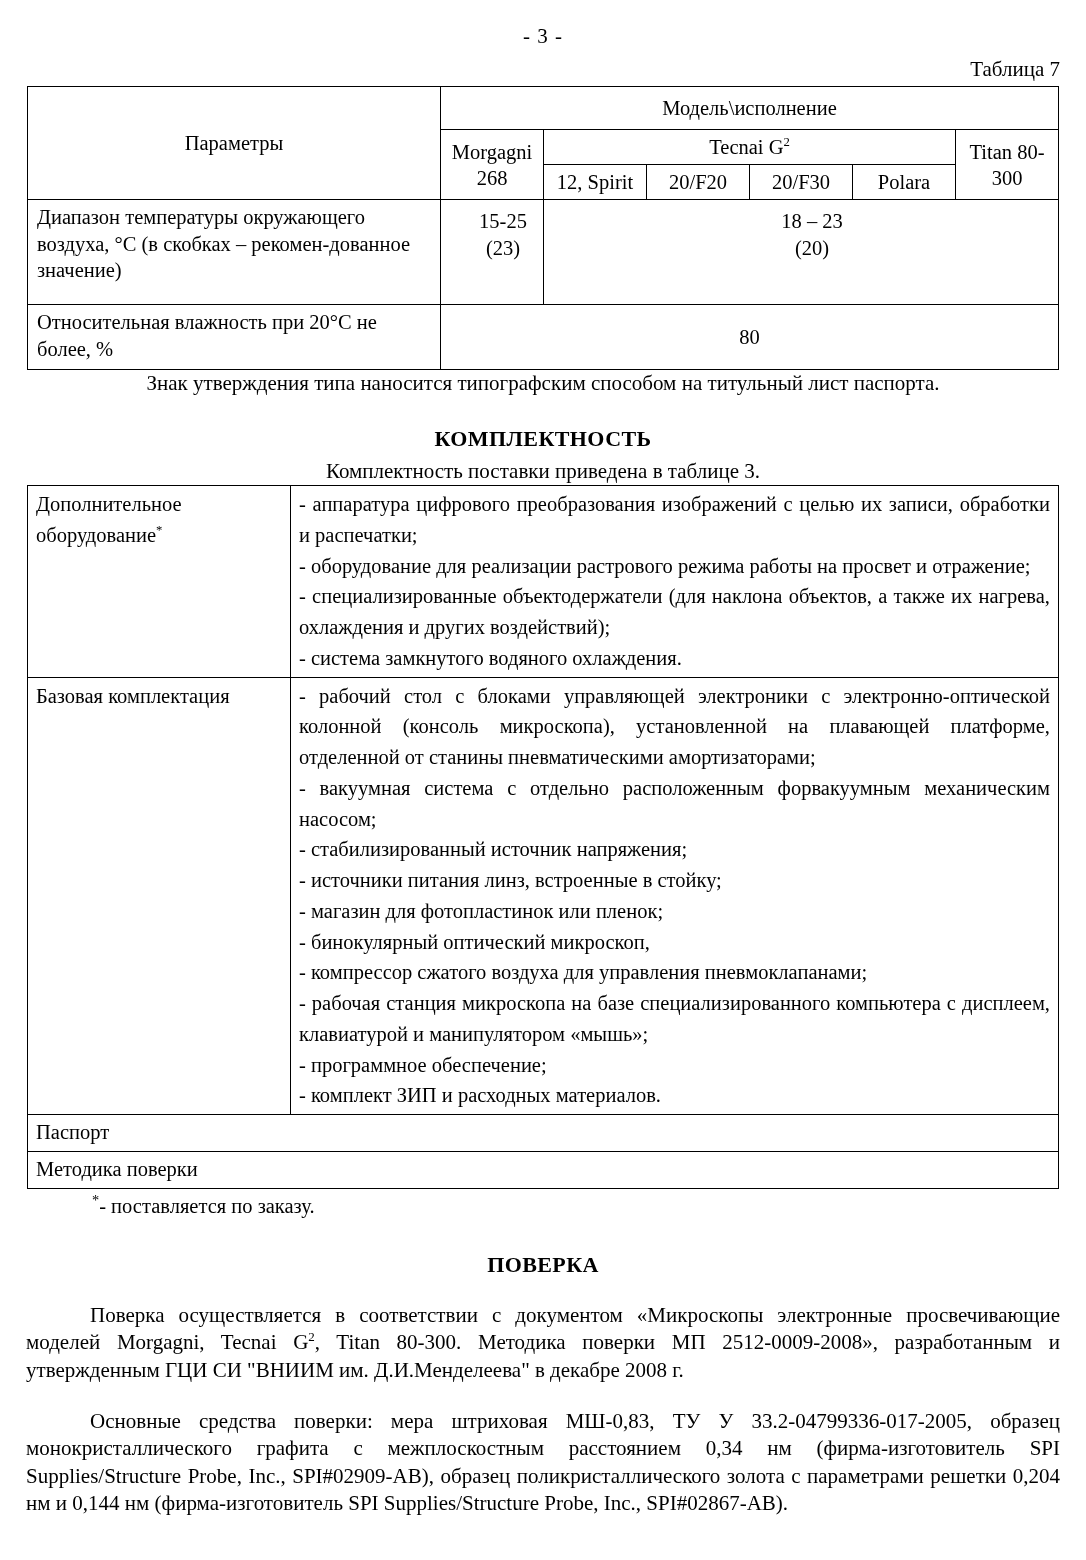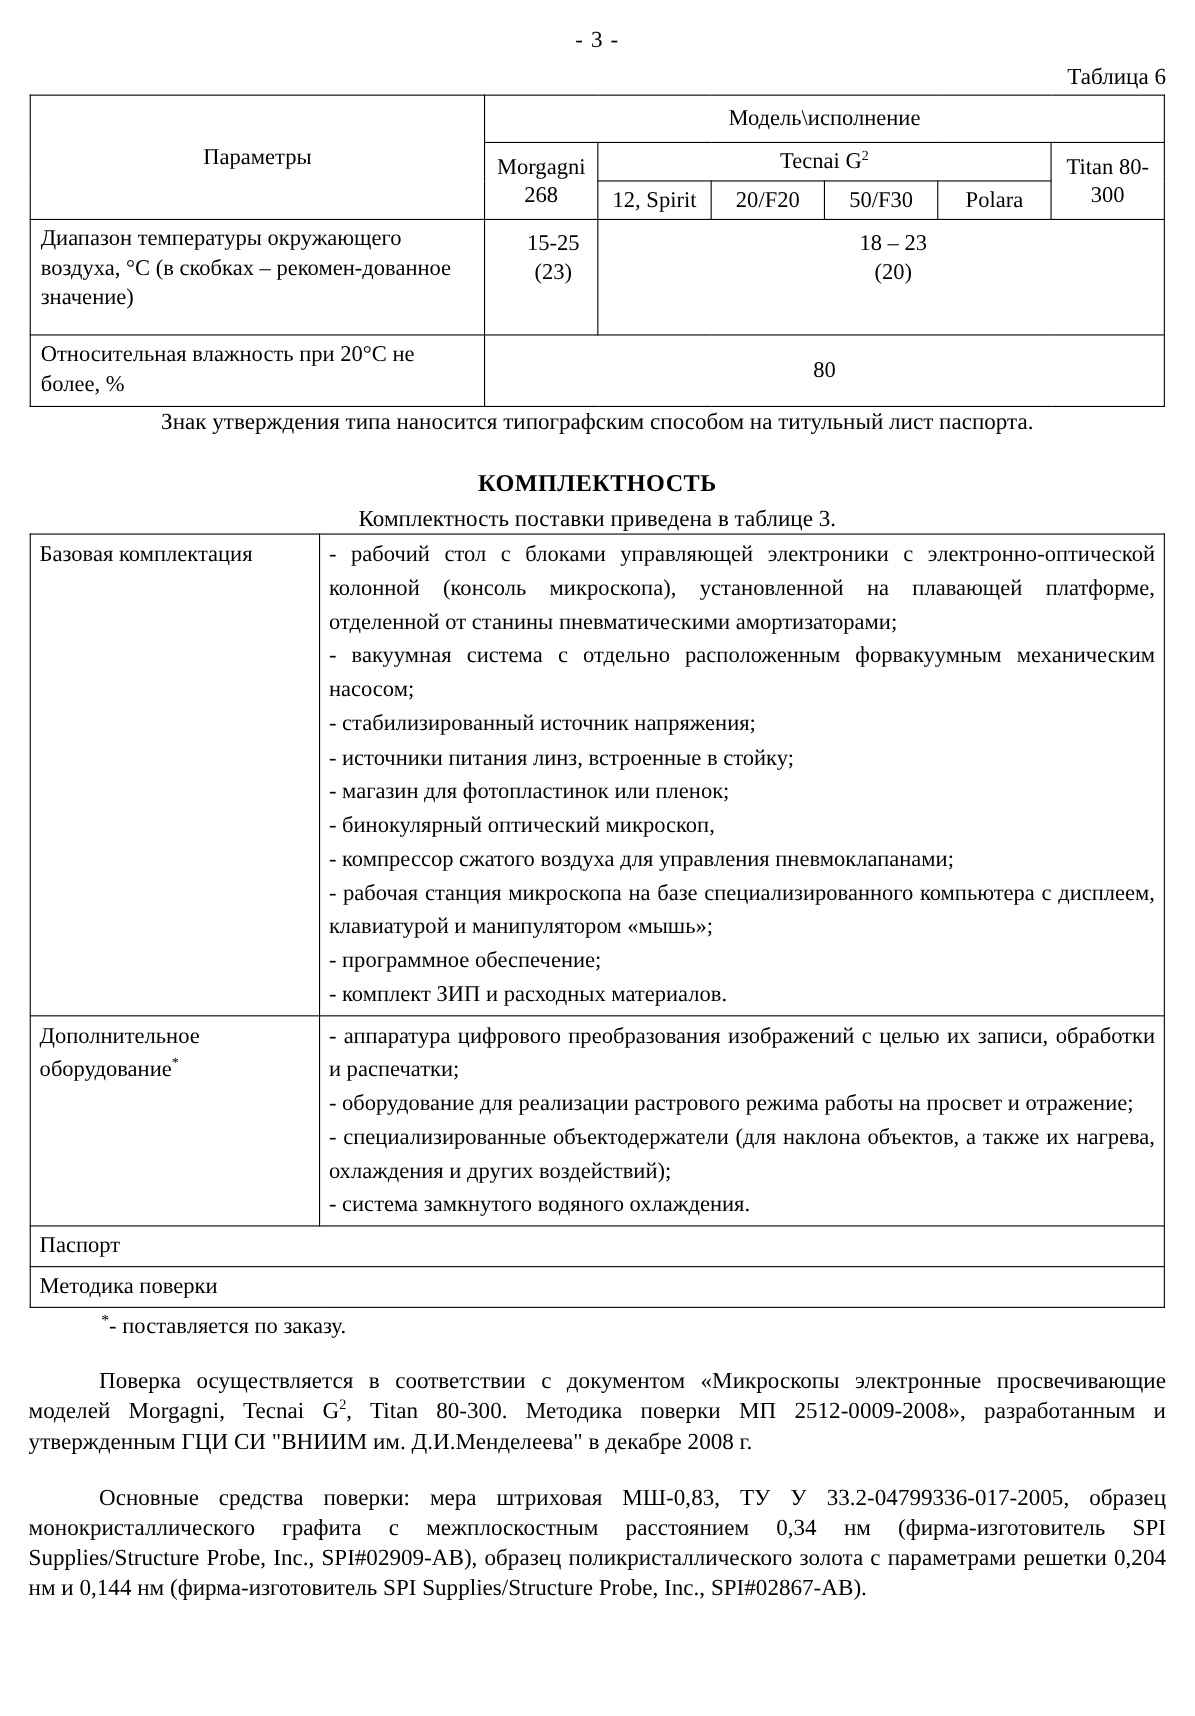--- a/index.html
+++ b/index.html
@@ -110,37 +110,37 @@
   }
   .footnote sup { font-size: 0.7em; }
 </style>
 </head>
 <body>
 
 <div class="page">
 
   <div class="page-number">- 3 -</div>
 
-  <div class="table-caption">Таблица 6</div>
+  <div class="table-caption">Таблица 7</div>
 
   <table class="tbl" id="table2">
     <tbody>
         <tr>
       <td class="ctr param-col" rowspan="3">Параметры</td>
       <td class="ctr hdr-models" colspan="6">Модель\исполнение</td>
     </tr>
     <tr>
       <td class="ctr col-morg" rowspan="2">Morgagni 268</td>
       <td class="ctr" colspan="4"><span>Tecnai G</span><sup>2</sup></td>
       <td class="ctr col-titan" rowspan="2">Titan 80-300</td>
     </tr>
     <tr>
       <td class="ctr col-sp">12, Spirit</td>
       <td class="ctr col-f20">20/F20</td>
-      <td class="ctr col-f30">50/F30</td>
+      <td class="ctr col-f30">20/F30</td>
       <td class="ctr col-pol">Polara</td>
     </tr>
     <tr class="row-temp">
       <td class="lft">Диапазон температуры окружающего воздуха, °С (в скобках – рекомен-дованное значение)</td>
       <td class="ctr top" style="padding-top: 8px; white-space: pre-line;">15-25
 (23)</td>
       <td class="ctr top" colspan="5" style="padding-top: 8px; white-space: pre-line;">18 – 23
 (20)</td>
     </tr>
     <tr class="row-hum">
@@ -152,52 +152,53 @@
 
   <div class="para center">Знак утверждения типа наносится типографским способом на титульный лист паспорта.</div>
 
   <div class="section-heading">КОМПЛЕКТНОСТЬ</div>
   <div class="para center">Комплектность поставки приведена в таблице 3.</div>
 
 
   <table class="tbl" id="table3">
     <tbody>
         <tr>
+      <td class="lbl-col top"><span>Дополнительное оборудование</span><sup>*</sup></td>
+      <td class="content-cell top">
+        <p class="bullet just">- аппаратура цифрового преобразования изображений с целью их записи, обработки и распечатки;</p>
+        <p class="bullet just">- оборудование для реализации растрового режима работы на просвет и отражение;</p>
+        <p class="bullet just">- специализированные объектодержатели (для наклона объектов, а также их нагрева, охлаждения и других воздействий);</p>
+        <p class="bullet">- система замкнутого водяного охлаждения.</p>
+      </td>
+    </tr>
+    <tr>
       <td class="lbl-col top">Базовая комплектация</td>
       <td class="content-cell top">
         <p class="bullet just">- рабочий стол с блоками управляющей электроники с электронно-оптической колонной (консоль микроскопа), установленной на плавающей платформе, отделенной от станины пневматическими амортизаторами;</p>
         <p class="bullet just">- вакуумная система с отдельно расположенным форвакуумным механическим насосом;</p>
         <p class="bullet">- стабилизированный источник напряжения;</p>
         <p class="bullet">- источники питания линз, встроенные в стойку;</p>
         <p class="bullet">- магазин для фотопластинок или пленок;</p>
         <p class="bullet">- бинокулярный оптический микроскоп,</p>
         <p class="bullet">- компрессор сжатого воздуха для управления пневмоклапанами;</p>
         <p class="bullet just">- рабочая станция микроскопа на базе специализированного компьютера с дисплеем, клавиатурой и манипулятором «мышь»;</p>
         <p class="bullet">-  программное обеспечение;</p>
         <p class="bullet">- комплект ЗИП и расходных материалов.</p>
       </td>
     </tr>
-    <tr>
-      <td class="lbl-col top"><span>Дополнительное оборудование</span><sup>*</sup></td>
-      <td class="content-cell top">
-        <p class="bullet just">- аппаратура цифрового преобразования изображений с целью их записи, обработки и распечатки;</p>
-        <p class="bullet just">- оборудование для реализации растрового режима работы на просвет и отражение;</p>
-        <p class="bullet just">- специализированные объектодержатели (для наклона объектов, а также их нагрева, охлаждения и других воздействий);</p>
-        <p class="bullet">- система замкнутого водяного охлаждения.</p>
-      </td>
-    </tr>
     <tr class="simple-row">
       <td colspan="2" class="lft">Паспорт</td>
     </tr>
     <tr class="simple-row">
       <td colspan="2" class="lft">Методика поверки</td>
     </tr>
   </tbody>
     </table>
 
   <div class="footnote"><sup>*</sup><span>- поставляется по заказу.</span></div>
 
+  <div class="section-heading" style="margin-top:34px;">ПОВЕРКА</div>
 
   <div class="para justify"><span>Поверка осуществляется в соответствии с документом «Микроскопы электронные просвечивающие моделей Morgagni, Tecnai G</span><sup>2</sup><span>, Titan 80-300. Методика поверки МП 2512-0009-2008»,  разработанным и утвержденным ГЦИ СИ "ВНИИМ им. Д.И.Менделеева" в декабре 2008 г.</span></div>
 
   <div class="para justify">Основные средства поверки: мера штриховая МШ-0,83,  ТУ У 33.2-04799336-017-2005, образец монокристаллического графита с межплоскостным расстоянием 0,34 нм (фирма-изготовитель SPI Supplies/Structure Probe, Inc., SPI#02909-AB), образец поликристаллического золота с параметрами решетки 0,204 нм и 0,144 нм (фирма-изготовитель SPI Supplies/Structure Probe, Inc., SPI#02867-AB).</div>
 
 </div>
 
 </body></html>

